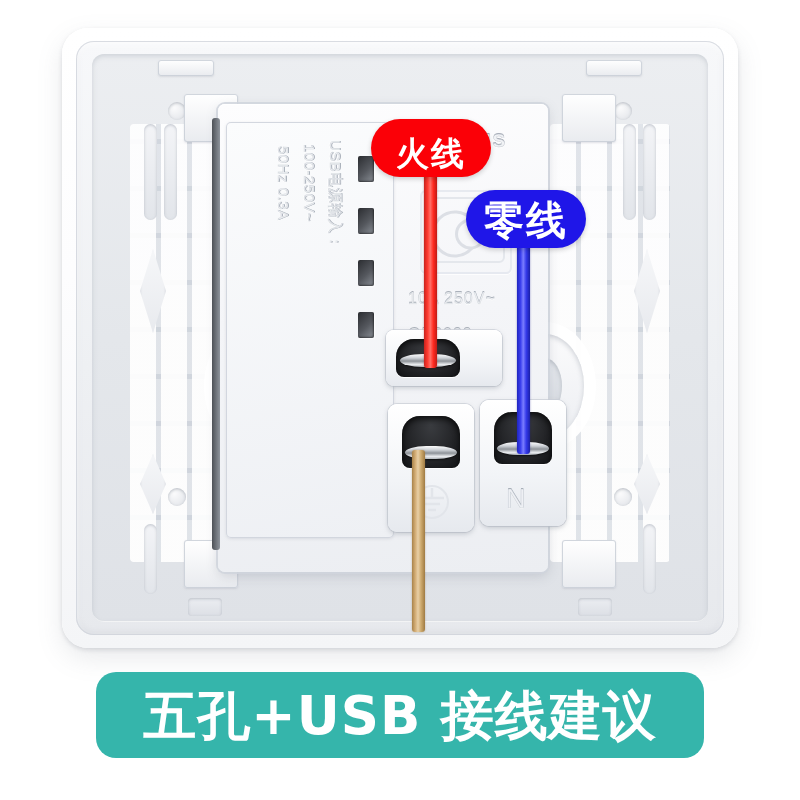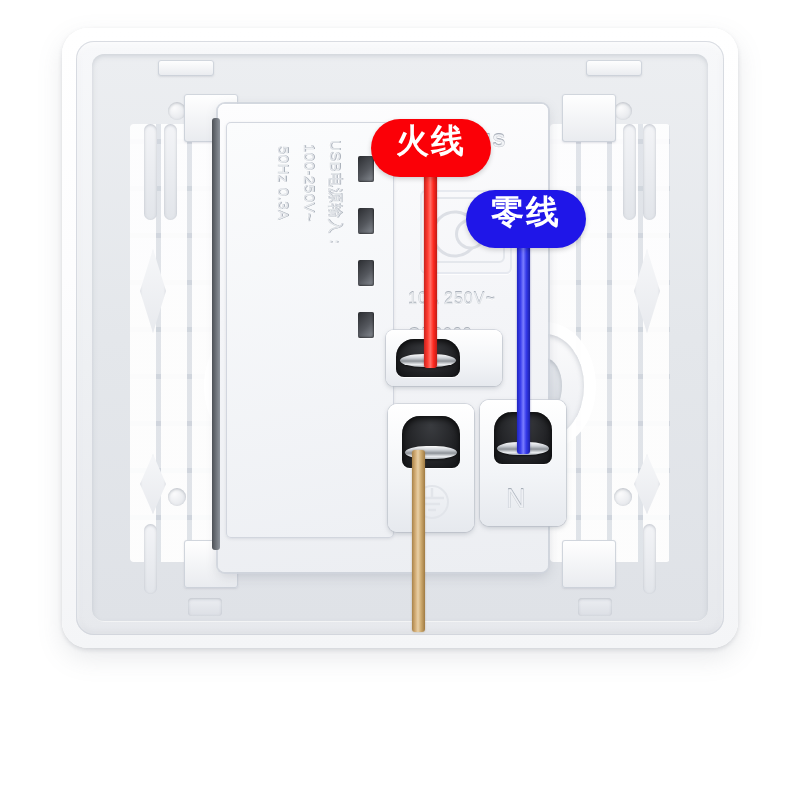--- a/index.html
+++ b/index.html
@@ -202,21 +202,21 @@
     background:linear-gradient(90deg,#1f25c0 0%,#3b40ef 28%,#7a7dff 48%,#3338e8 72%,#1a1fa8 100%);
     box-shadow:0 0 2px rgba(25,28,140,.5);
   }
   .wire-earth{
     background:linear-gradient(90deg,#a9834a 0%,#d4ae77 26%,#e8cfa6 46%,#cda96d 70%,#a07b43 100%);
     box-shadow:0 0 2px rgba(140,106,55,.45);
   }
 
   
   .pill{
-    position:absolute;display:flex;align-items:flex-start;justify-content:center;
+    position:absolute;display:flex;align-items:flex-end;justify-content:center;
     border-radius:999px;color:#fff;font-weight:700;
     font-family:Liberation Sans, sans-serif;
     letter-spacing:2px;white-space:nowrap;
     box-shadow:0 2px 5px rgba(0,0,0,.18);
   }
   .pill-live{background:#fb0007;}
   .pill-neutral{background:#1f16e8;}
   .pill-earth{background:#ad7f22;}
 
   
@@ -351,19 +351,22 @@
   </div>
 
   <div class="wire wire-live" style="left:424px;top:150px;width:13px;height:218px;"></div>
   <div class="wire wire-neutral" style="left:517px;top:222px;width:13px;height:232px;"></div>
   <div class="wire wire-earth" style="left:412px;top:450px;width:13px;height:182px;"></div>
 
   <div class="pill pill-live" style="left:371px;top:119px;width:120px;height:58px;font-size:33px;">
     <span>火线</span>
   </div>
 
-  <div class="pill pill-neutral" style="left:466px;top:190px;width:120px;height:58px;font-size:33px;">
+  <div class="pill pill-neutral" style="left:466px;top:190px;width:120px;height:58px;font-size:40px;">
     <span>零线</span>
   </div>
 
 
+  <div class="banner">
+    <span class="banner-txt">五孔+USB 接线建议</span>
+  </div>
 
 </div>
 
 </body></html>

